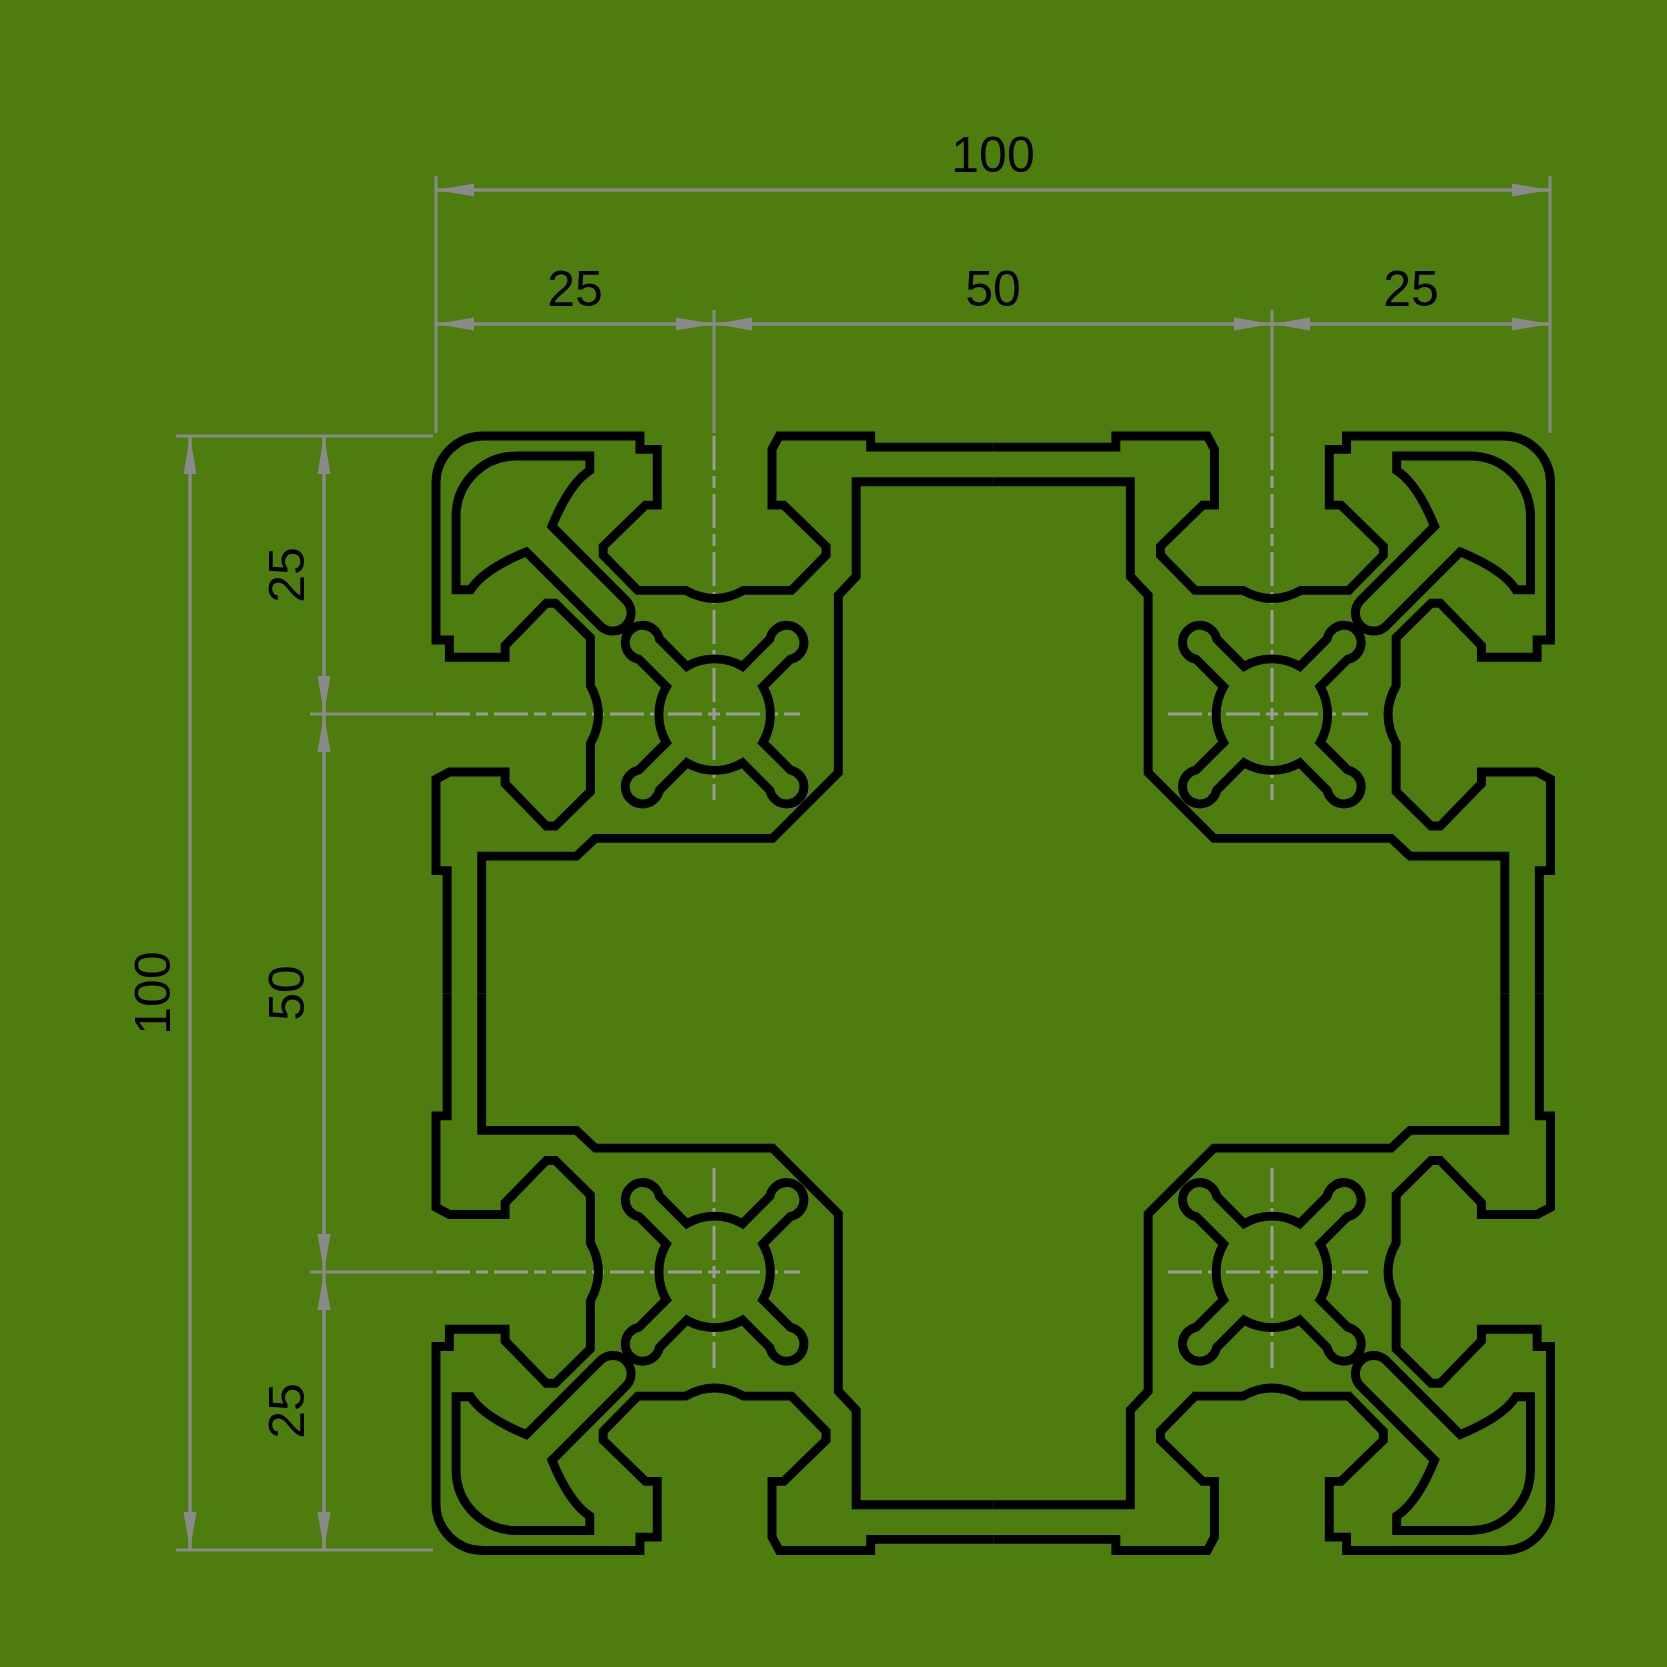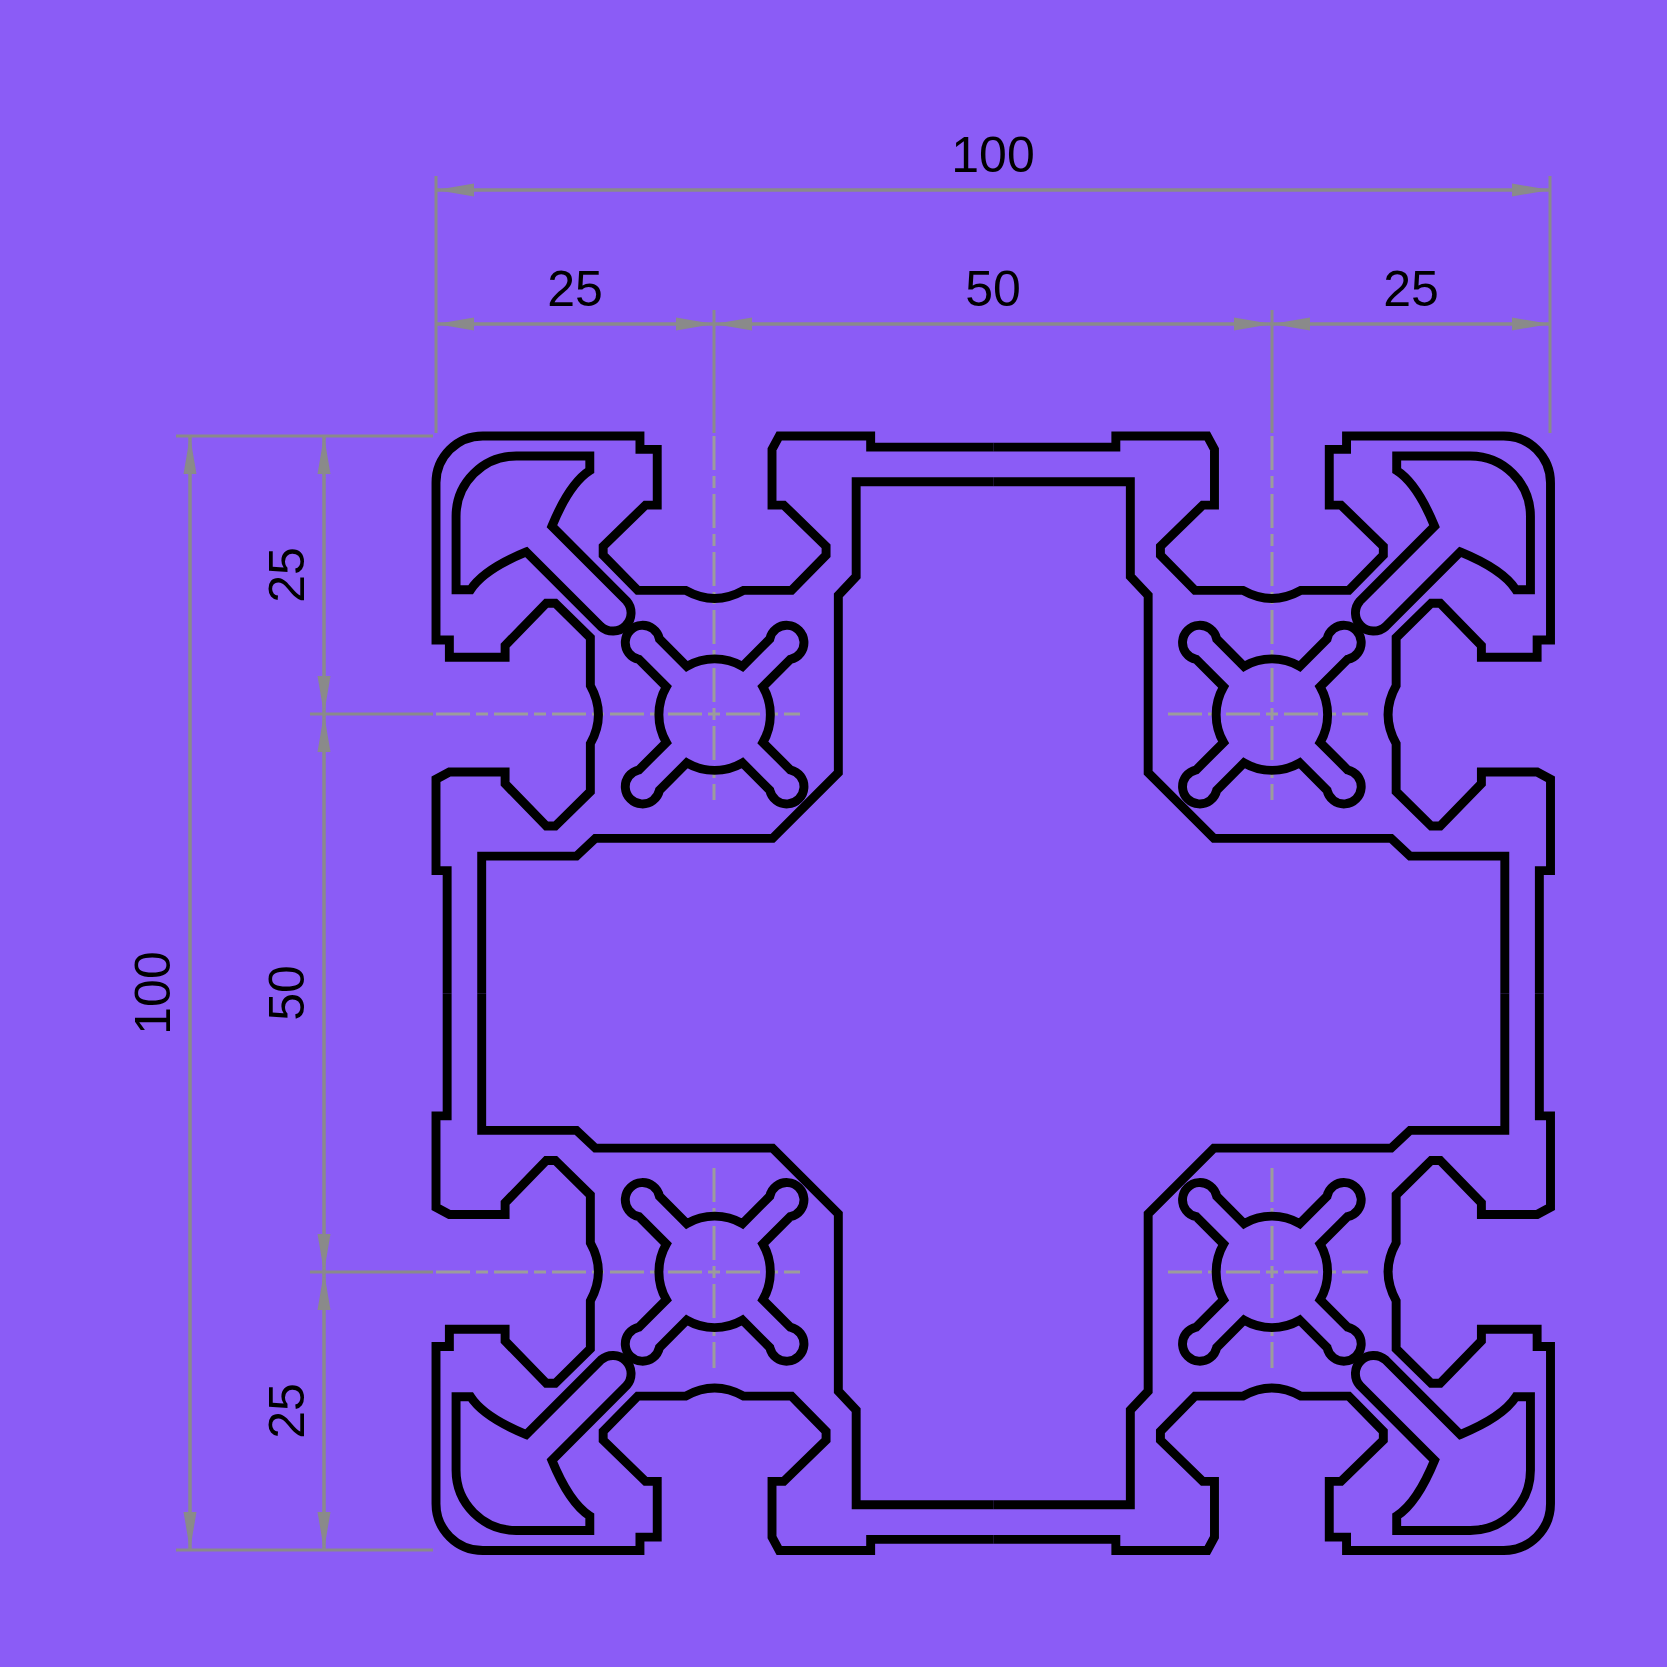--- a/index.html
+++ b/index.html
@@ -7,21 +7,21 @@
     padding: 0;
     background: #ffffff;
     width: 1667px;
     height: 1667px;
     font-family: "Liberation Sans", sans-serif;
   }
   .canvas-wrap {
     position: relative;
     width: 1667px;
     height: 1667px;
-    background: #8b5cf6;
+    background: #4d7c0f;
     overflow: hidden;
   }
   svg text {
     font-family: "Liberation Sans", "DejaVu Sans", sans-serif;
     font-size: 50px;
     fill: #000000;
   }
   .dimline { stroke: #8a8a8a; stroke-width: 3.5; fill: none; }
   .extline { stroke: #8a8a8a; stroke-width: 3;   fill: none; }
   .cline   { stroke: #9c9c9c; stroke-width: 3;   fill: none;

